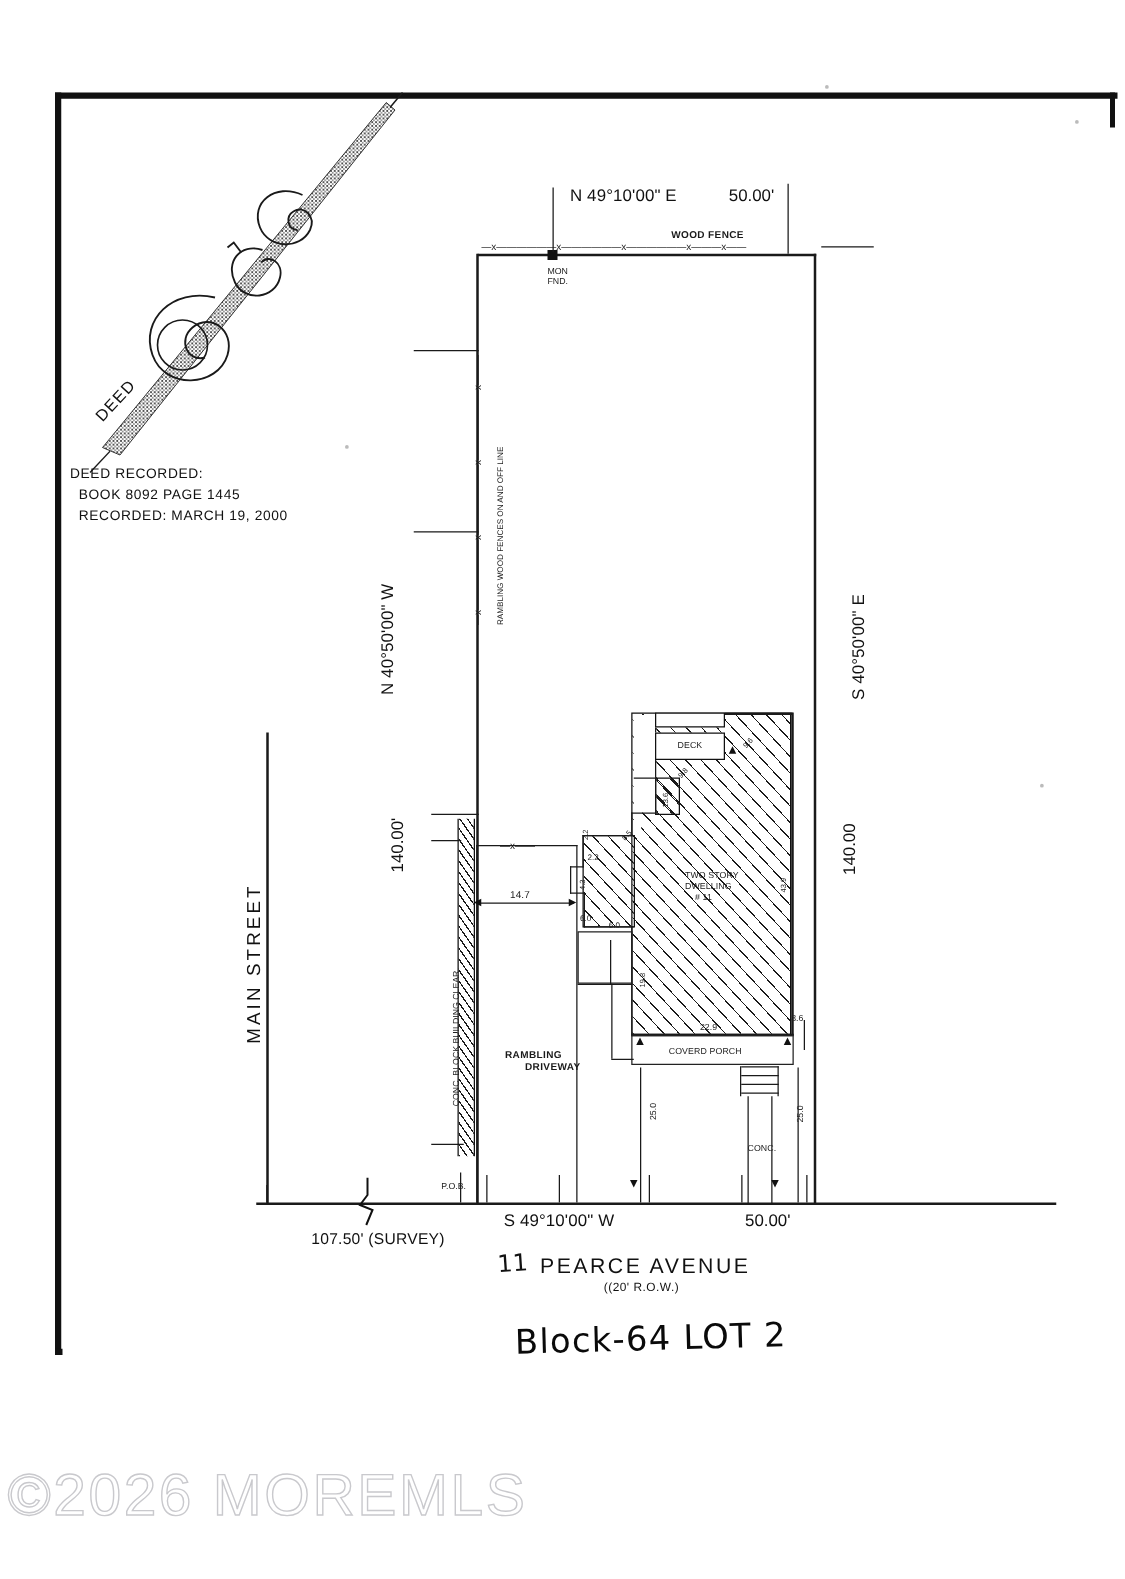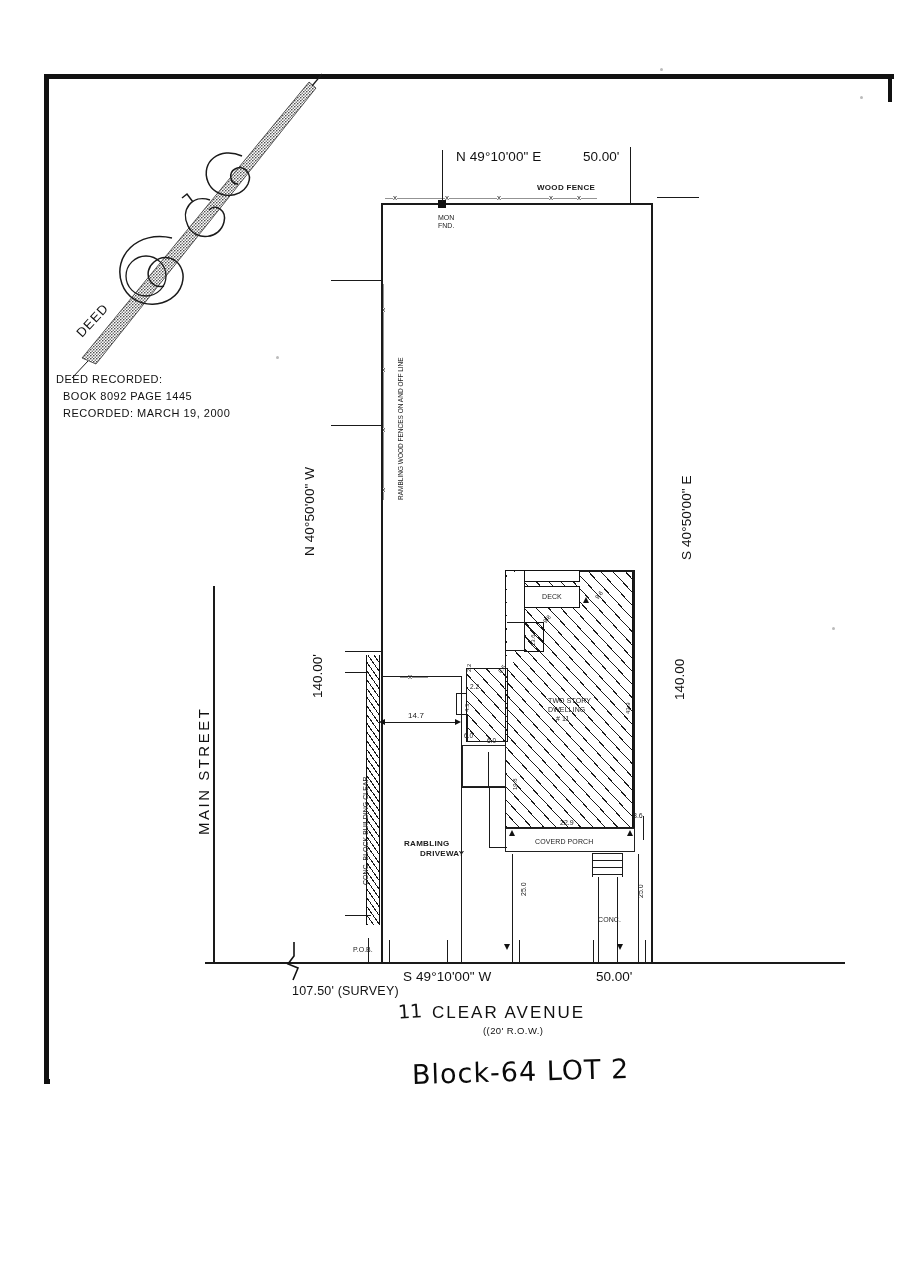--- a/index.html
+++ b/index.html
@@ -54,21 +54,21 @@
   
   .t {
     position: absolute;
     color: #111;
     white-space: nowrap;
     line-height: 1;
     font-family: "Liberation Sans", sans-serif;
   }
   .t-bearing { font-size: 13.5px; letter-spacing: .1px; }
   .t-dist    { font-size: 13.5px; }
-  .t-ref     { font-size: 12.5px; letter-spacing: .2px; margin-left: 43px; }
+  .t-ref     { font-size: 12.5px; letter-spacing: .2px; }
   .t-street  { font-size: 15px; letter-spacing: 2.5px; }
   .t-ave     { font-size: 17px; letter-spacing: 2px; }
   .t-row     { font-size: 9.5px; letter-spacing: .4px; }
   .t-tiny    { font-size: 6px; letter-spacing: .1px; color:#222; }
   .t-xtiny   { font-size: 5px; letter-spacing: 0px; color:#222; }
   .t-lbl     { font-size: 7px; letter-spacing: .3px; color:#1a1a1a;font-weight:bold; }
   .t-deed    { font-size: 11px; letter-spacing: .5px; }
 
   .rot90  { transform: rotate(-90deg); transform-origin: 0 0; }
   .rot45  { transform: rotate(-47deg); transform-origin: 0 0; }
@@ -367,19 +367,20 @@
   <div class="ln" style="left:519px; top:940px; width:1.2px; height:22px;"></div>
   <div class="arr arr-d" style="left:504px; top:944px;"></div>
   <div class="t t-bearing" style="left:403px; top:970px;">S 49°10'00" W</div>
 
   <div class="ln" style="left:593px; top:940px; width:1.2px; height:22px;"></div>
   <div class="ln" style="left:645px; top:940px; width:1.2px; height:22px;"></div>
   <div class="arr arr-d" style="left:617px; top:944px;"></div>
   <div class="t t-dist" style="left:596px; top:970px;">50.00'</div>
 
   <div class="hand-small" style="left:398px; top:1000px;">11</div>
-  <div class="t t-ave" style="left:432px; top:1004px;">CLEAR  AVENUE</div>
+  <div class="t t-ave" style="left:432px; top:1004px;">PEARCE  AVENUE</div>
   <div class="t t-row" style="left:483px; top:1026px;">((20' R.O.W.)</div>
 
   <div class="hand" style="left:412px; top:1056px;">Block-64  LOT 2</div>
 
+  <div class="watermark">©2026 MOREMLS</div>
 
 </div>
 
 </body></html>

